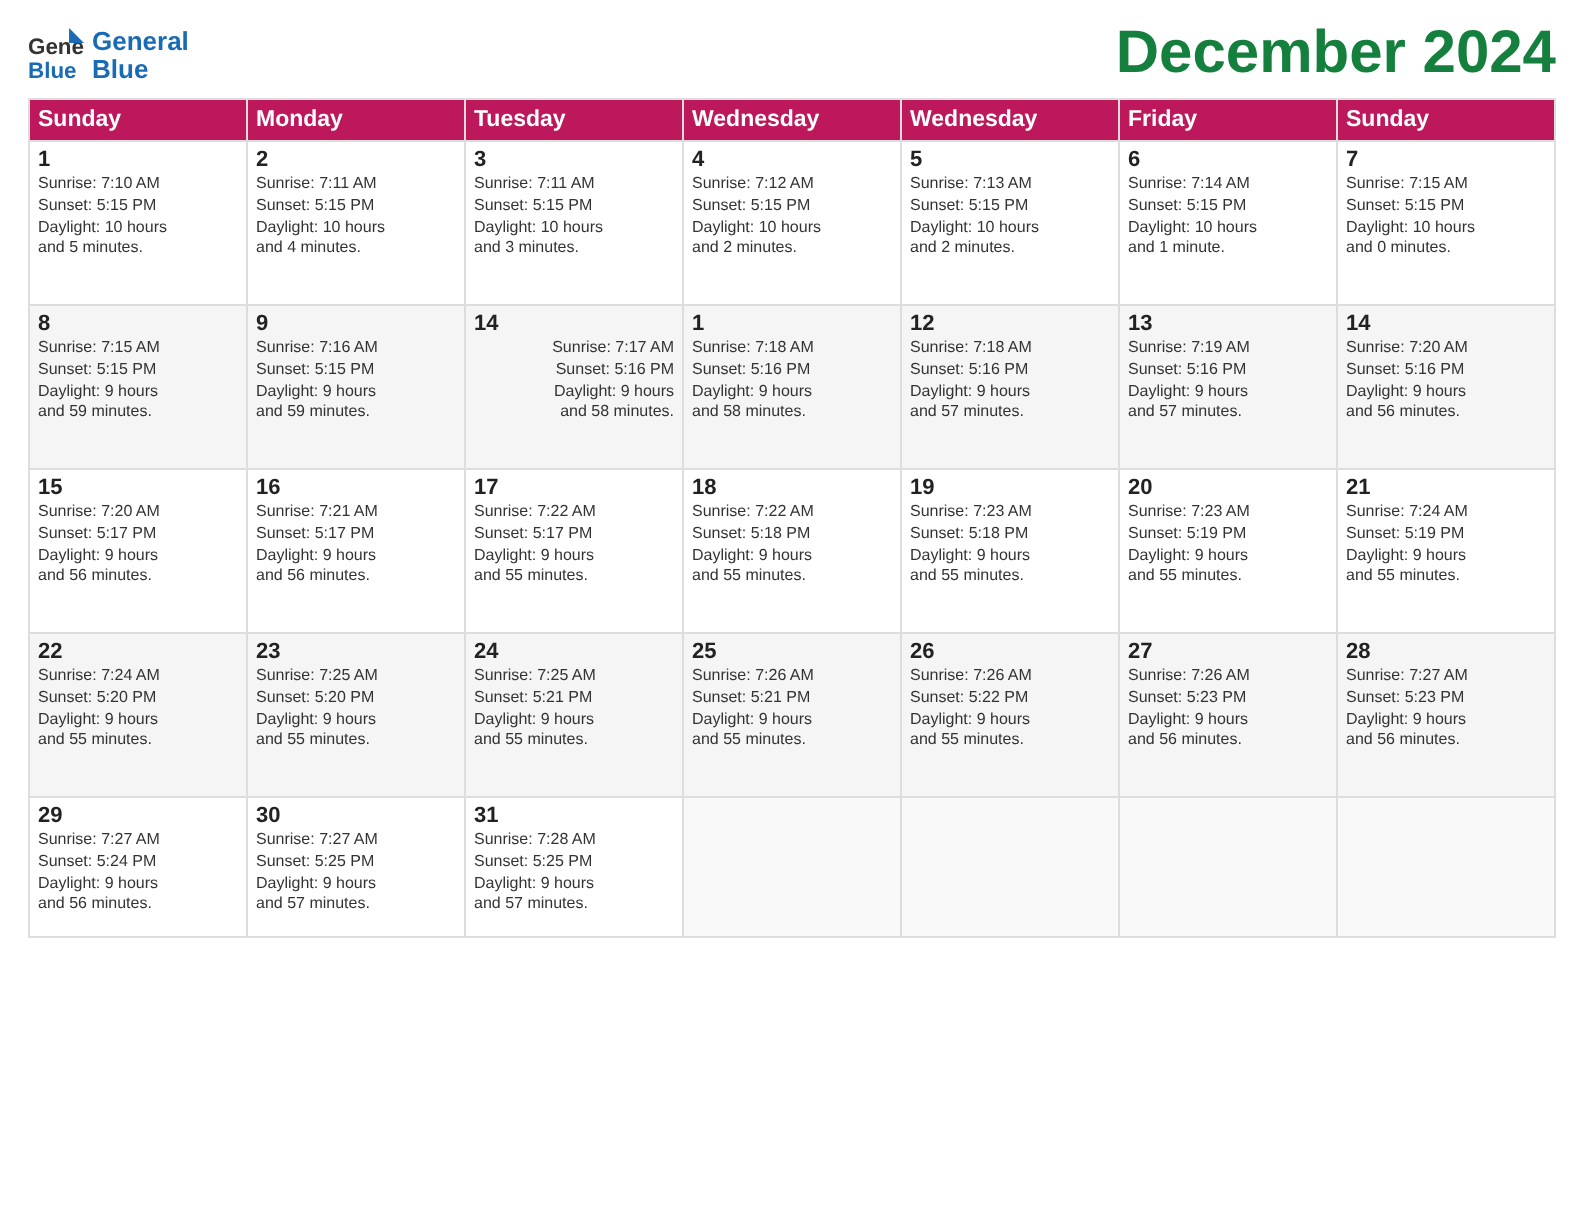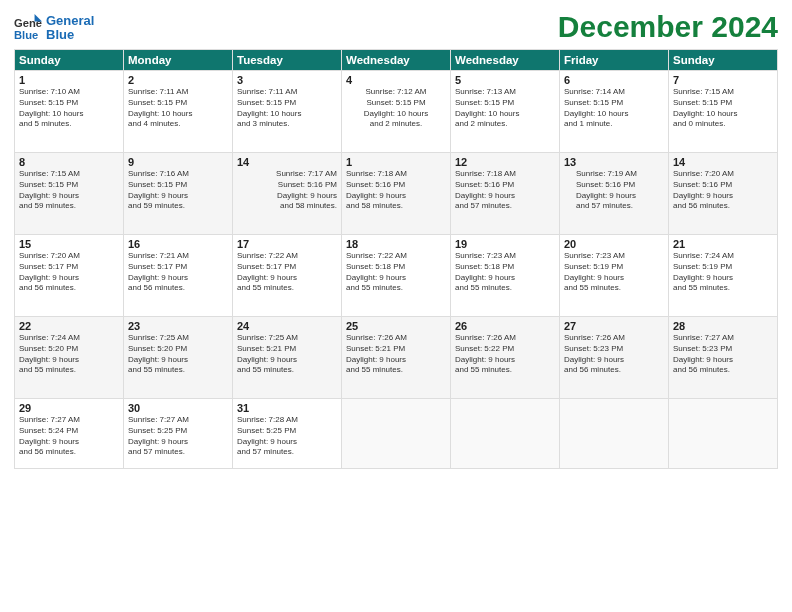--- a/index.html
+++ b/index.html
@@ -53,21 +53,21 @@
     .location-title {
       font-size: 14px;
       color: #555;
     }
     .calendar {
       width: 100%;
       border-collapse: collapse;
       table-layout: fixed;
     }
     .calendar th {
-      background: #0f766e;
+      background: #be185d;
       color: #fff;
       font-size: 11.5px;
       font-weight: bold;
       padding: 4px 4px;
       text-align: left;
       border: 1px solid #ddd;
     }
     .calendar td {
       border: 1px solid #ddd;
       vertical-align: top;
@@ -151,21 +151,21 @@
           </td>
           <td>
             <span class="day-num">3</span>
             <div class="day-info" style="white-space: pre-line;">Sunrise: 7:11 AM
 Sunset: 5:15 PM
 Daylight: 10 hours
 and 3 minutes.</div>
           </td>
           <td>
             <span class="day-num">4</span>
-            <div class="day-info" style="white-space: pre-line; text-align: center;">Sunrise: 7:12 AM
+            <div class="day-info" style="white-space: pre-line;">Sunrise: 7:12 AM
 Sunset: 5:15 PM
 Daylight: 10 hours
 and 2 minutes.</div>
           </td>
           <td>
             <span class="day-num">5</span>
             <div class="day-info" style="white-space: pre-line;">Sunrise: 7:13 AM
 Sunset: 5:15 PM
 Daylight: 10 hours
 and 2 minutes.</div>
@@ -216,21 +216,21 @@
           </td>
           <td>
             <span class="day-num">12</span>
             <div class="day-info" style="white-space: pre-line;">Sunrise: 7:18 AM
 Sunset: 5:16 PM
 Daylight: 9 hours
 and 57 minutes.</div>
           </td>
           <td>
             <span class="day-num">13</span>
-            <div class="day-info" style="white-space: pre-line; margin-left: 12px;">Sunrise: 7:19 AM
+            <div class="day-info" style="white-space: pre-line;">Sunrise: 7:19 AM
 Sunset: 5:16 PM
 Daylight: 9 hours
 and 57 minutes.</div>
           </td>
           <td>
             <span class="day-num">14</span>
             <div class="day-info" style="white-space: pre-line;">Sunrise: 7:20 AM
 Sunset: 5:16 PM
 Daylight: 9 hours
 and 56 minutes.</div>

